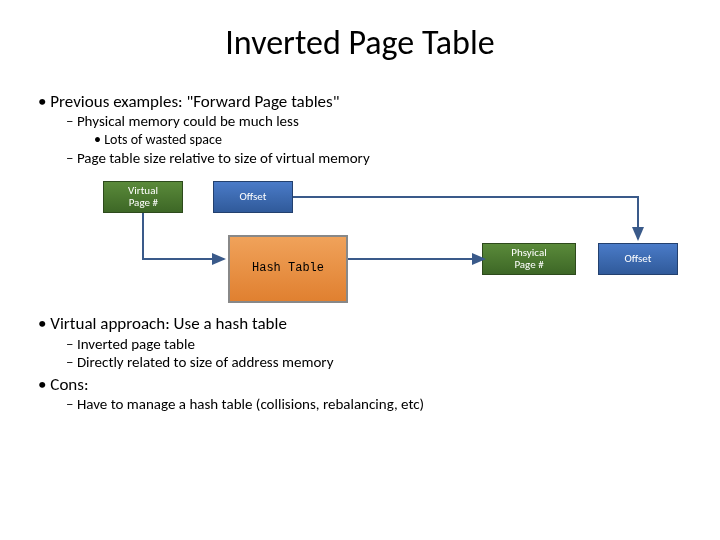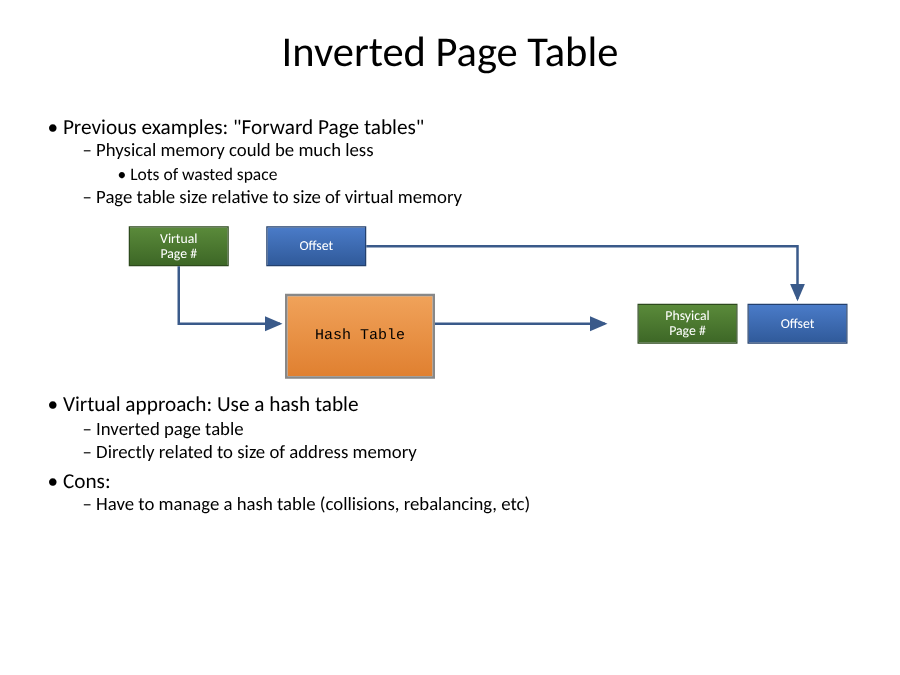--- a/index.html
+++ b/index.html
@@ -83,25 +83,25 @@
           <ul class="lvl3">
             <li>Lots of wasted space</li>
           </ul>
         </li>
         <li>Page table size relative to size of virtual memory</li>
       </ul>
     </li>
   </ul>
 
   <div class="diagram">
-    <div class="box box-green" style="left:65px; top:8px; width:80px; height:32px; white-space:pre-line;">Virtual
+    <div class="box box-green" style="left:65px; top:8px; width:80px; height:32px; white-space:pre-line;text-align:right;">Virtual
 Page #</div>
     <div class="box box-blue" style="left:175px; top:8px; width:80px; height:32px;">Offset</div>
     <div class="box box-orange" style="left:190px; top:62px; width:120px; height:68px;font-family:Liberation Mono, monospace;">Hash Table</div>
-    <div class="box box-green" style="left:472px; top:70px; width:80px; height:32px; white-space:pre-line;">Phsyical
+    <div class="box box-green" style="left:444px; top:70px; width:94px; height:32px; white-space:pre-line;">Phsyical
 Page #</div>
     <div class="box box-blue" style="left:560px; top:70px; width:80px; height:32px;">Offset</div>
 
     <svg class="arrows">
       <defs>
         <marker id="ah" markerWidth="8" markerHeight="8" refX="6" refY="3" orient="auto">
           <path d="M0,0 L7,3 L0,6 Z" fill="#3a5a8a"></path>
         </marker>
       </defs>
 

